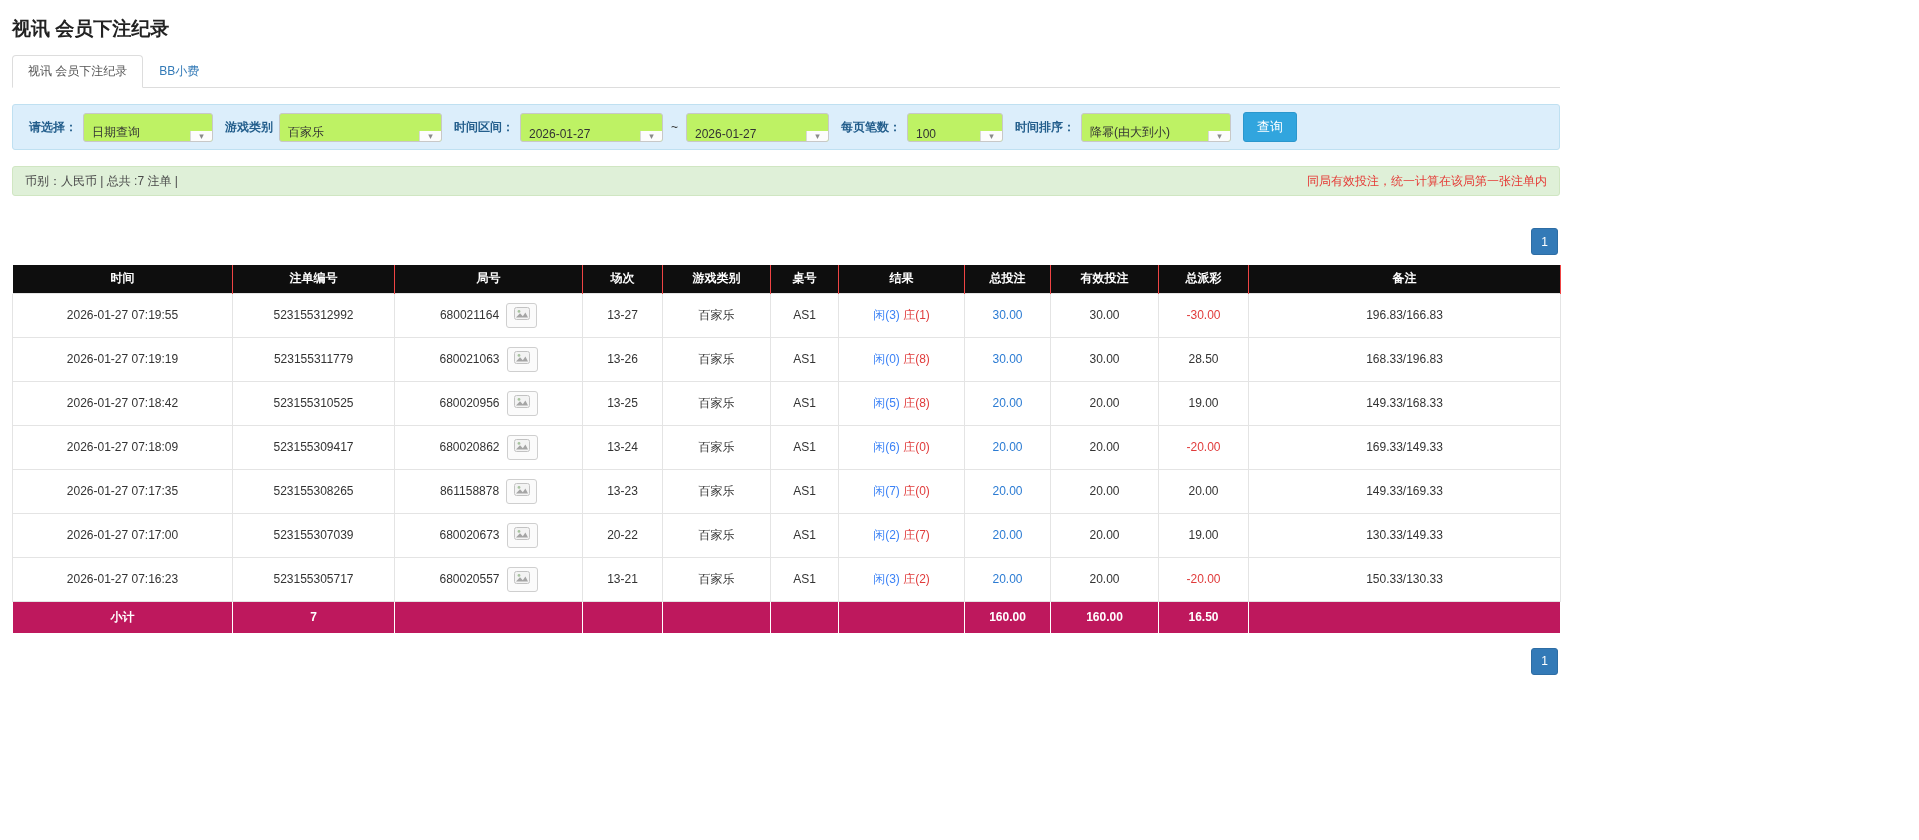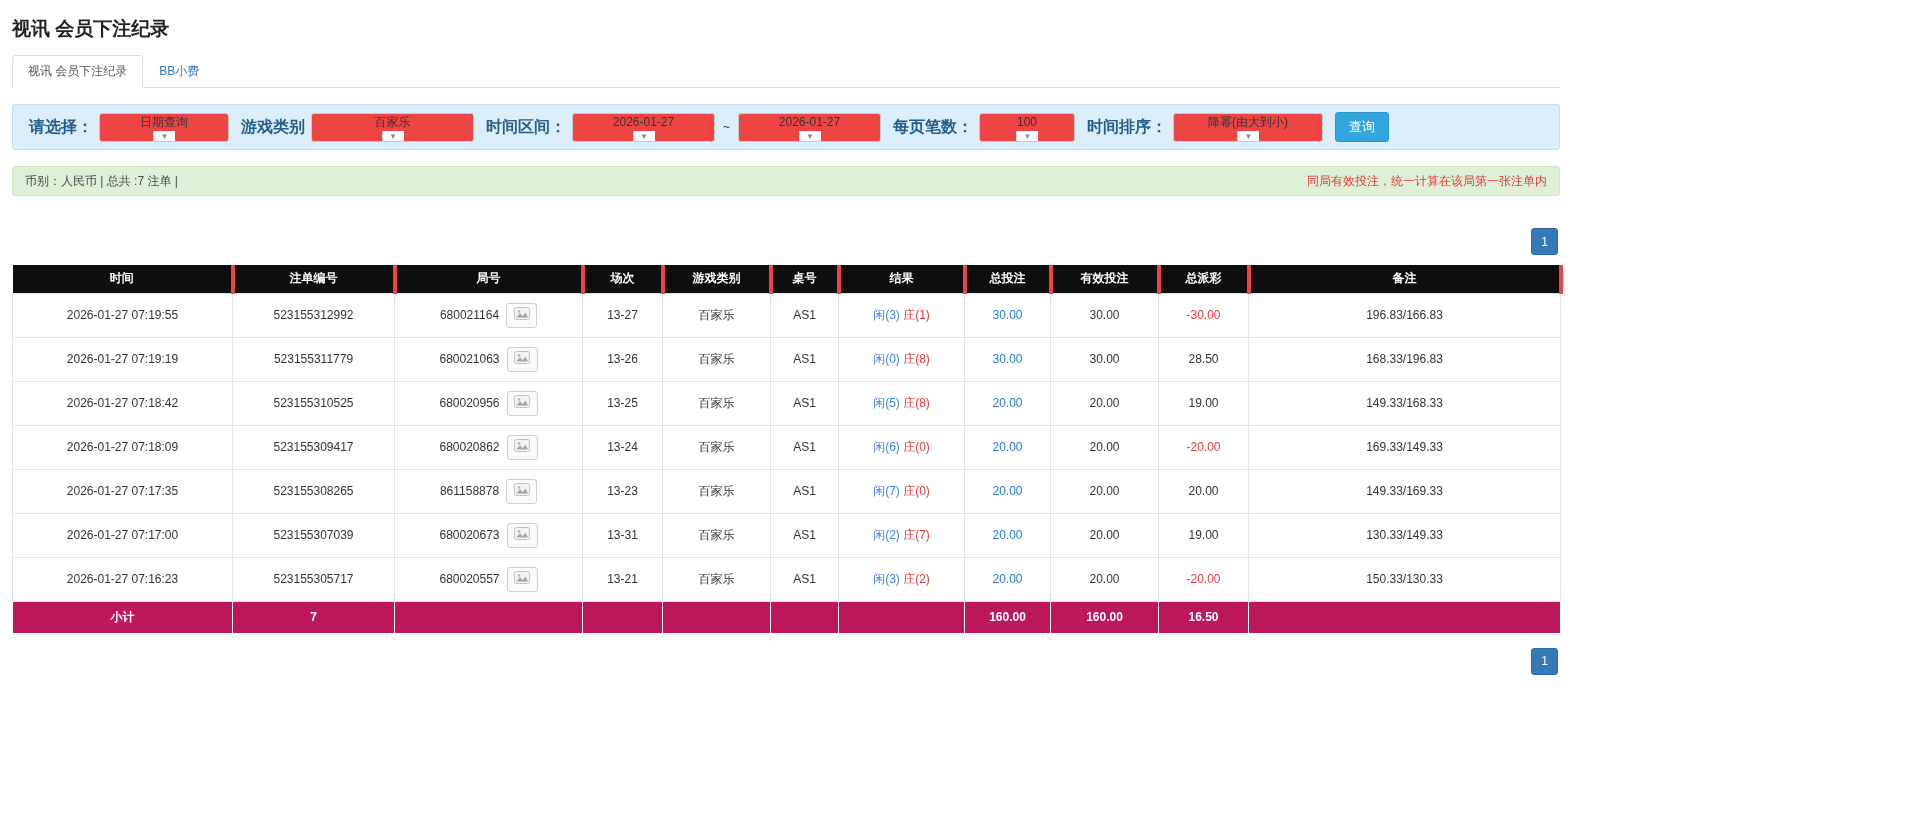--- a/index.html
+++ b/index.html
@@ -21,24 +21,24 @@
   }
   .tab.active {
     color:#555; background:#fff; border-color:#ddd #ddd #fff #ddd; cursor:default;
   }
 
   
   .filter-bar {
     margin-top:16px; background:#dceefb; border:1px solid #bfe0f1; border-radius:3px;
     padding:8px 10px; display:flex; align-items:center; gap:6px; height:46px;
   }
-  .flabel { color:#235e8c; font-weight:bold; font-size:16px; margin-left:6px; white-space:nowrap; }
+  .flabel { color:#235e8c; font-weight:bold; font-size:12px; margin-left:6px; white-space:nowrap; }
   .combo {
-    display:inline-flex; align-items:center; background:#ef4444;
-    border:1px solid #c8c8c8; border-radius:3px; height:29px; overflow:hidden;flex-direction:column;
+    display:inline-flex; align-items:flex-end; background:#bef264;
+    border:1px solid #c8c8c8; border-radius:3px; height:29px; overflow:hidden;
   }
   .combo .val { padding:0 8px; display:flex; align-items:center; font-size:12px; color:#333; flex:1; white-space:nowrap; }
   .combo .arrow {
     width:22px; border-left:1px solid #d8d8d8; display:flex; align-items:center;
     justify-content:center; color:#8a8a8a; font-size:9px; background:#fcfcfc;
   }
   .w-querytype { width:130px; }
   .w-gametype  { width:163px; }
   .w-date      { width:143px; }
   .w-pagesize  { width:96px;  }
@@ -63,21 +63,21 @@
   .pagination.bottom { margin:14px 2px 0 0; }
   .page-btn {
     min-width:27px; height:27px; background:#337ab7; color:#fff; border:1px solid #2e6da4;
     border-radius:3px; font-size:12px; cursor:pointer; font-family:inherit;
   }
 
   
   table { border-collapse:collapse; width:1548px; table-layout:fixed; }
   thead th {
     background:#0e0e0e; color:#fff; font-weight:bold; font-size:12px;
-    height:28px; text-align:center; border-right:4px solid #ef4444; border-left:1px solid #fff;
+    height:28px; text-align:center; border-right:1px solid #ef4444; border-left:1px solid #fff;
   }
   tbody td {
     background:#fff; border:1px solid #e4e4e4; height:44px; text-align:center;
     font-size:12px; color:#333; overflow:hidden;
   }
   .round-cell .round-wrap { display:inline-flex; align-items:center; gap:7px; }
   .video-btn {
     width:31px; height:25px; border:1px solid #cfcfcf; border-radius:3px;
     background:#fbfbfb; cursor:pointer; display:inline-flex; align-items:center; justify-content:center;
     padding:0;
@@ -352,21 +352,21 @@
           <span>
             <svg width="16" height="13" viewBox="0 0 16 13" aria-hidden="true">
               <rect x="0.5" y="0.5" width="15" height="12" rx="2" fill="#f3f3f3" stroke="#c2c2c2"></rect>
               <circle cx="5" cy="4.4" r="1.4" fill="#a8c3a0"></circle>
               <path d="M2 10.5 L6 6.3 L8.8 9.2 L11.4 5.6 L14 10.5 Z" fill="#a5a5a5"></path>
             </svg>
           </span>
         </button>
       </span>
     </td>
-    <td>13-31</td>
+    <td>20-22</td>
     <td>百家乐</td>
     <td>AS1</td>
     <td>
       <span class="player">闲(2)</span>
       <span class="banker">庄(7)</span>
     </td>
     <td>
       <a class="bet-link">20.00</a>
     </td>
     <td>20.00</td>

